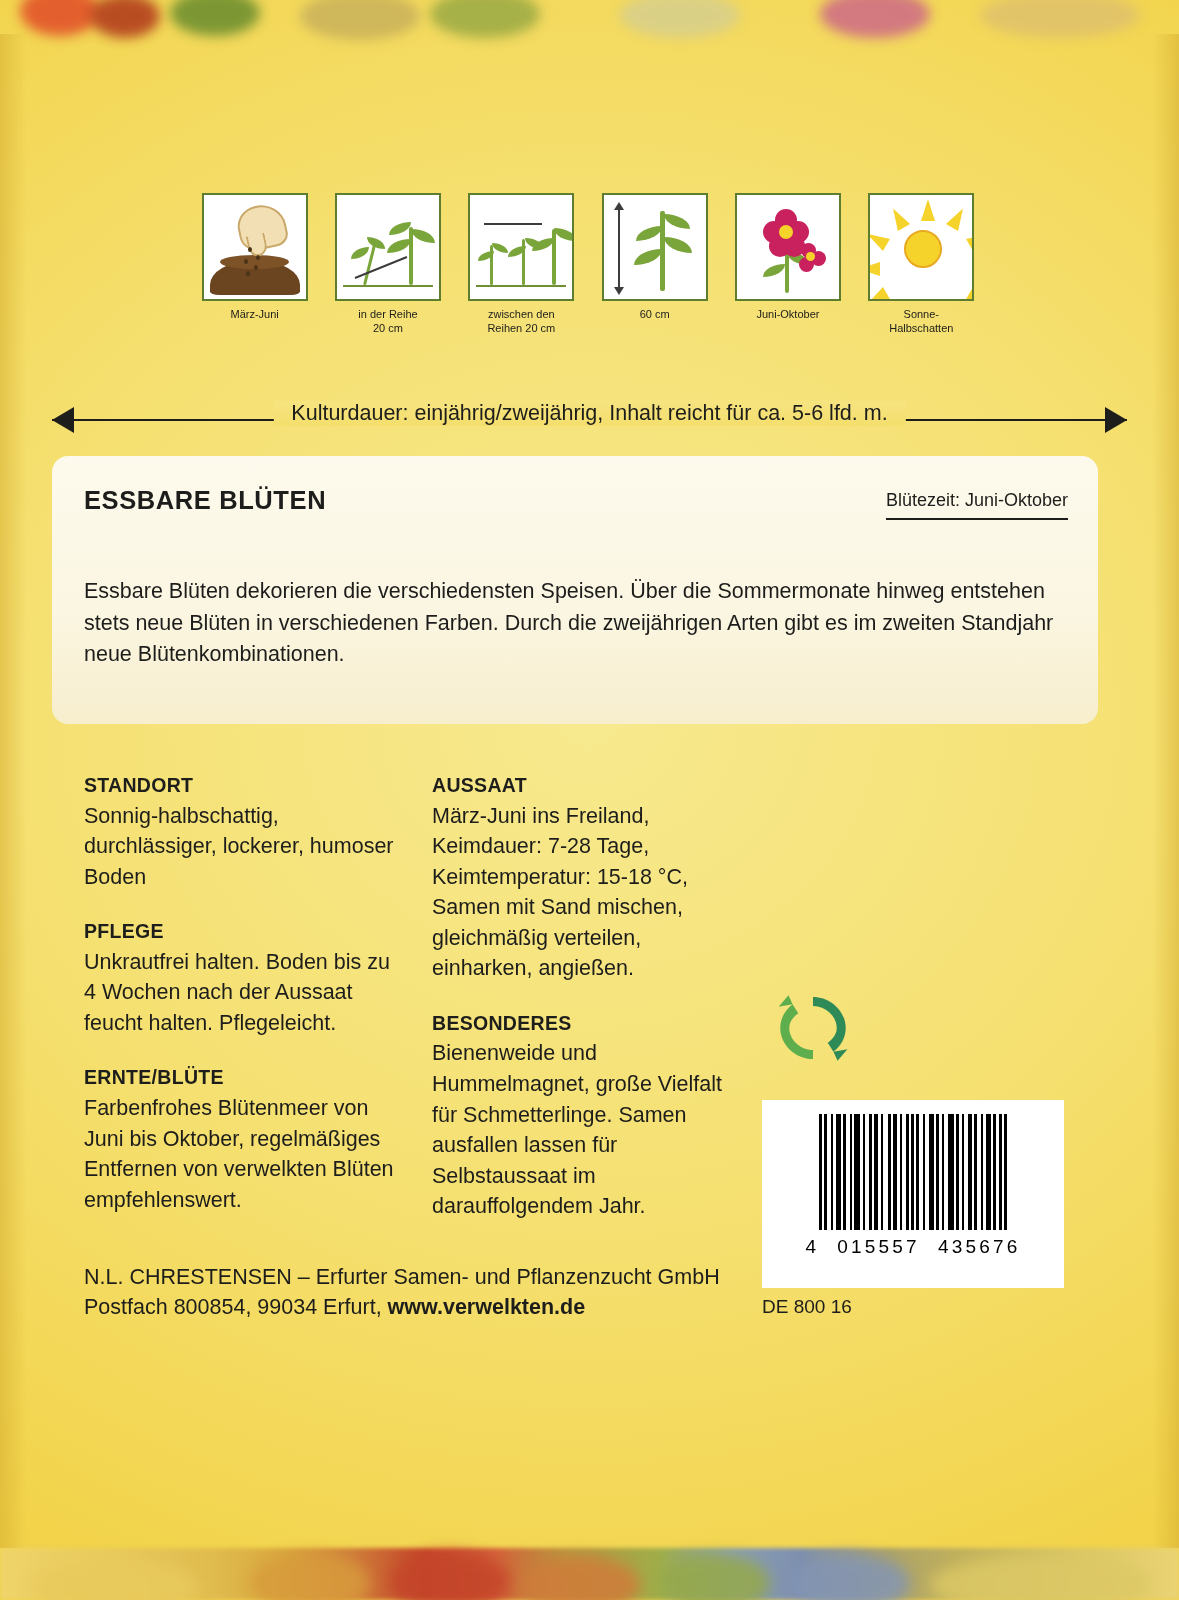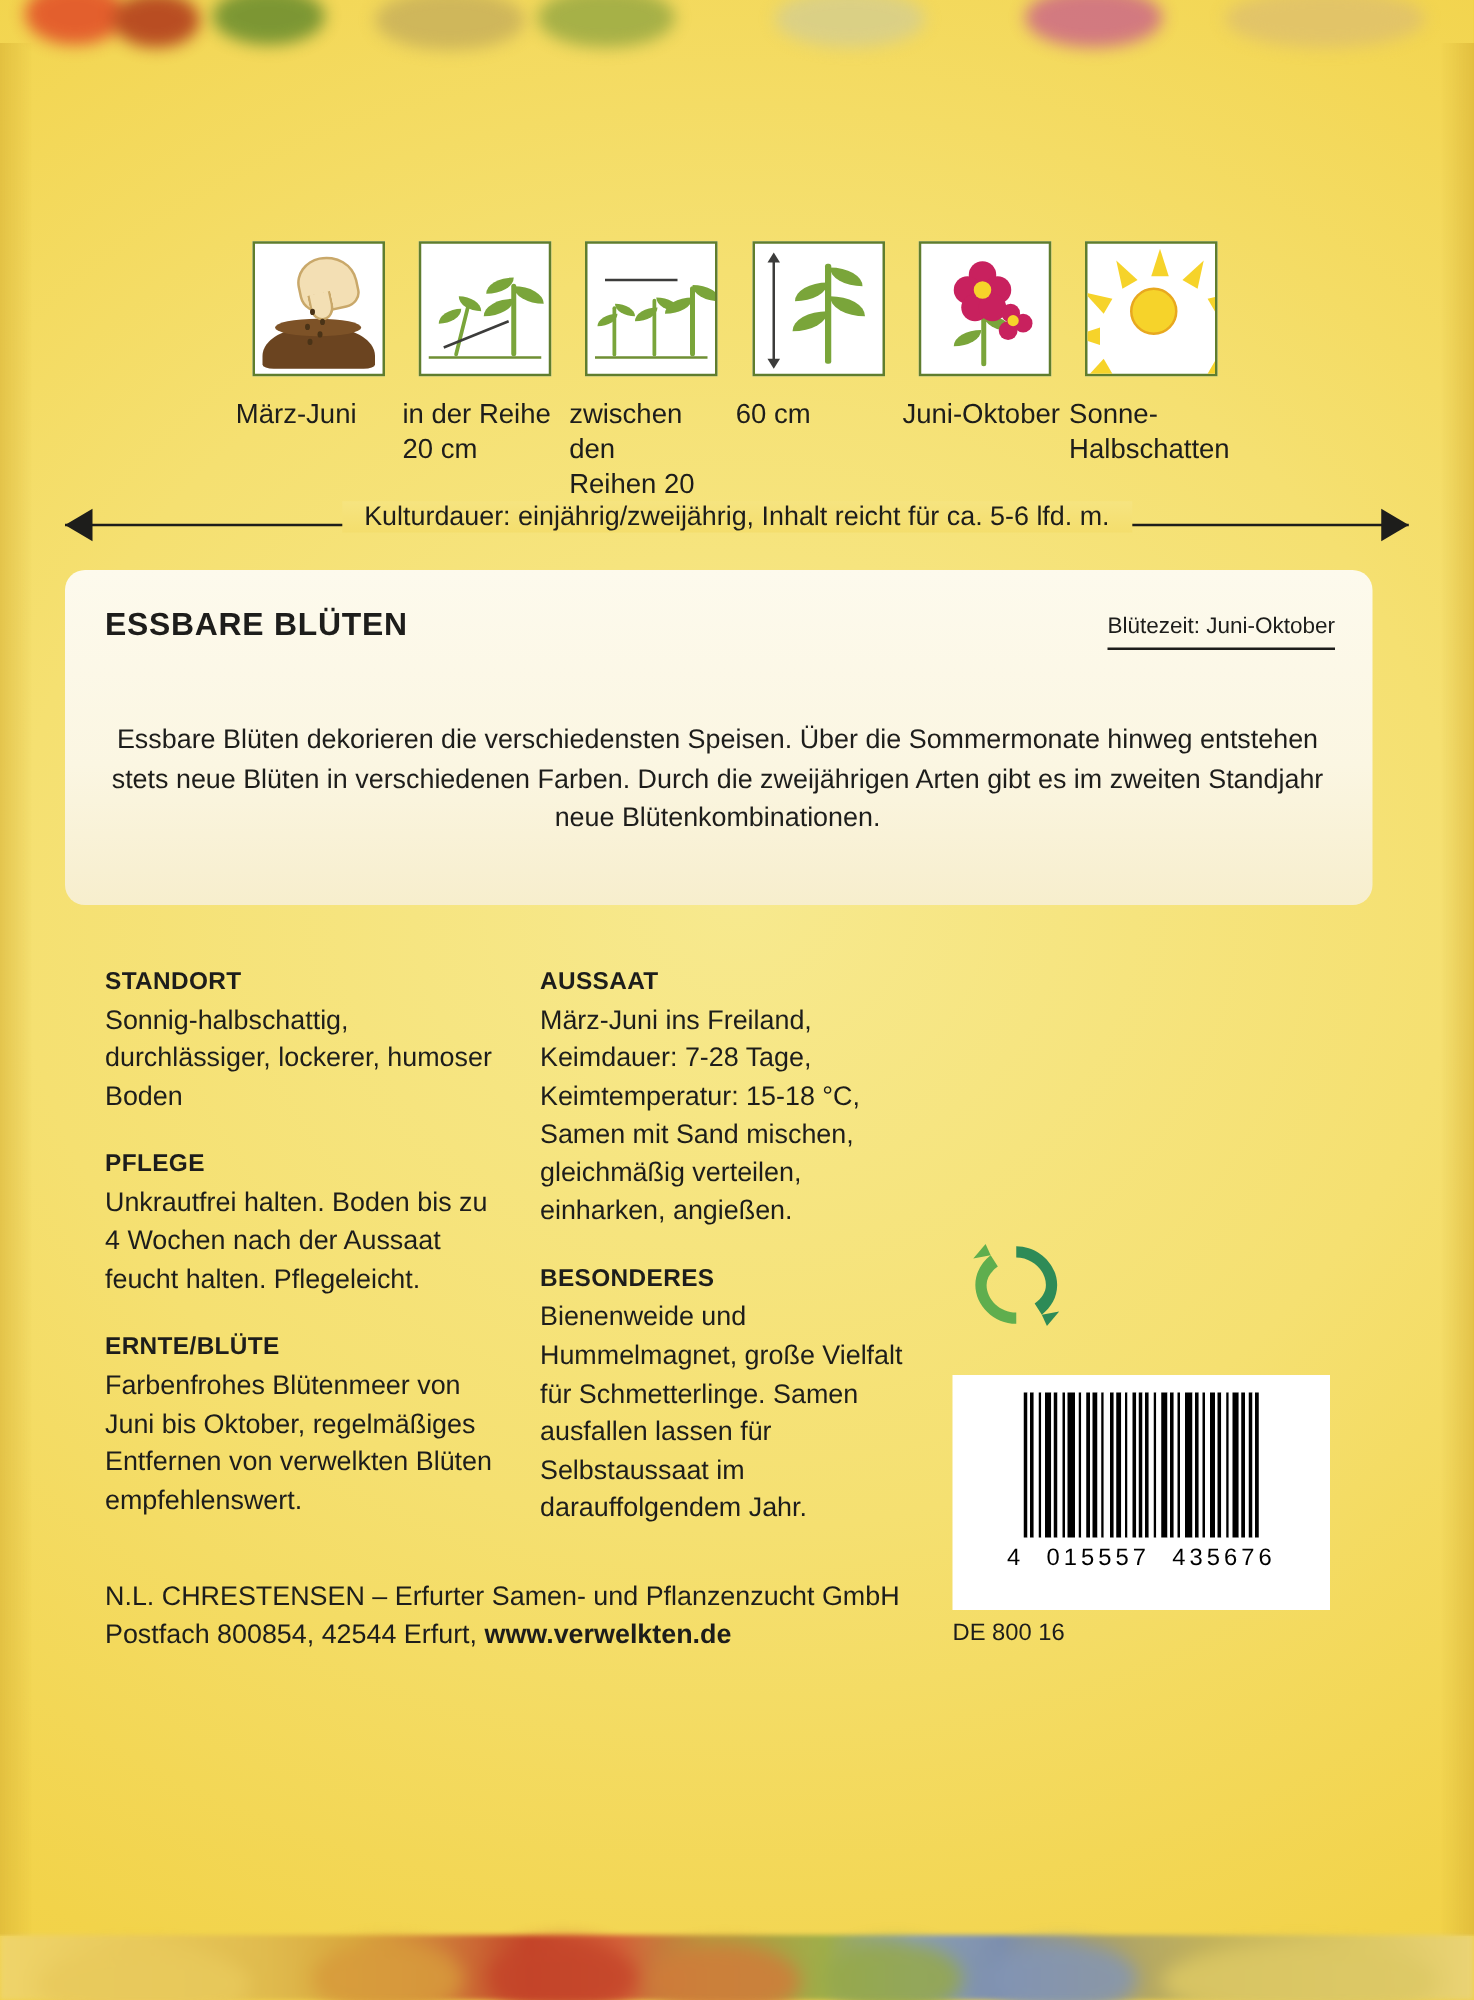--- a/index.html
+++ b/index.html
@@ -100,25 +100,25 @@
   .icon-box {
     width: 106px;
     height: 108px;
     background: #ffffff;
     border: 2.5px solid #5f7d2e;
     box-sizing: border-box;
     position: relative;
     overflow: hidden;
   }
   .icon-caption {
-    margin-top: 16px;
-    font-size: 22px;
+    margin-top: 6px;
+    font-size: 11px;
     line-height: 1.28;
     color: #1d1d1b;
-    text-align: left;
+    text-align: center;
     width: 132px;
   }
 
   
   .soil {
     position: absolute;
     left: 6px; right: 6px; bottom: 4px;
     height: 34px;
     background: #6b4420;
     border-radius: 46% 46% 10% 10% / 70% 70% 10% 10%;
@@ -249,21 +249,20 @@
 
   
   .card {
     position: absolute;
     left: 52px;
     top: 456px;
     width: 1046px;
     height: 268px;
     background: linear-gradient(180deg, #fdfaed 0%, #fbf6e2 58%, #f7eecd 100%);
     border-radius: 16px;
-    text-align: center;
   }
   .card-title {
     position: absolute;
     left: 32px; top: 30px;
     font-size: 25.5px;
     font-weight: bold;
     letter-spacing: .6px;
     color: #1d1d1b;
   }
   .card-blooming {
@@ -610,17 +609,17 @@
       <span>015557</span>
       <span>435676</span>
     </div>
   </div>
 
   <div class="article-no">DE 800 16</div>
 
   <div class="footer">
     <div>N.L. CHRESTENSEN – Erfurter Samen- und Pflanzenzucht GmbH</div>
     <div>
-      <span>Postfach 800854, 42544 Erfurt, </span><b>www.verwelkten.de</b>
+      <span>Postfach 800854, 99034 Erfurt, </span><b>www.verwelkten.de</b>
     </div>
   </div>
 
 </div>
 
 </body></html>

